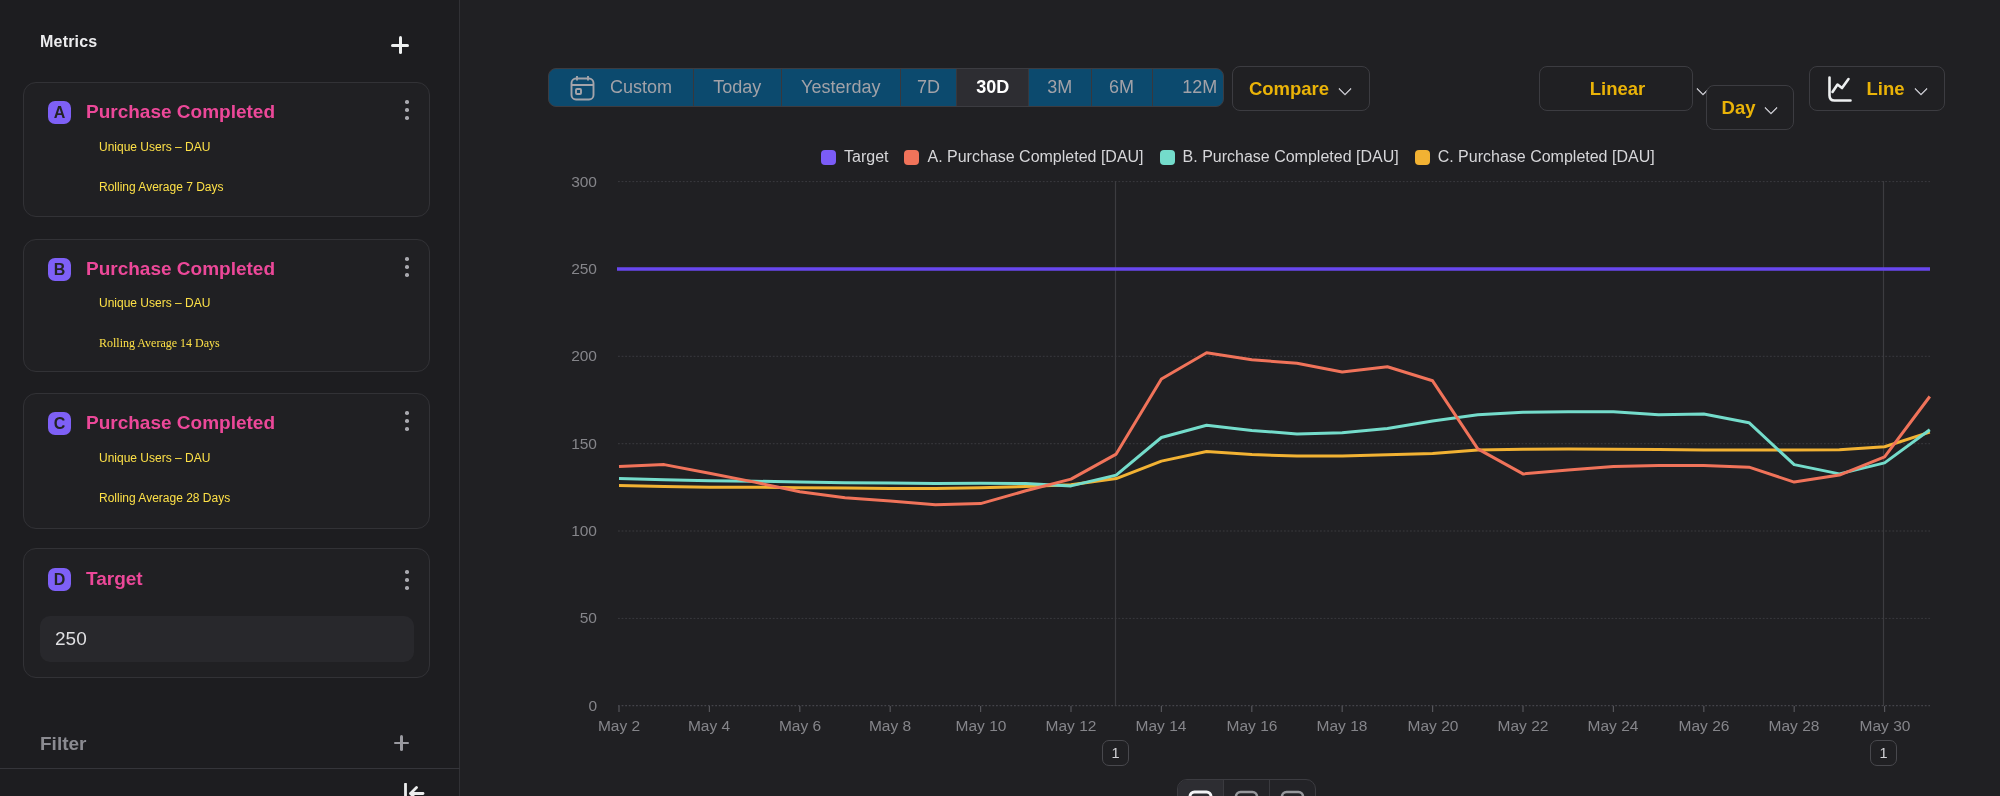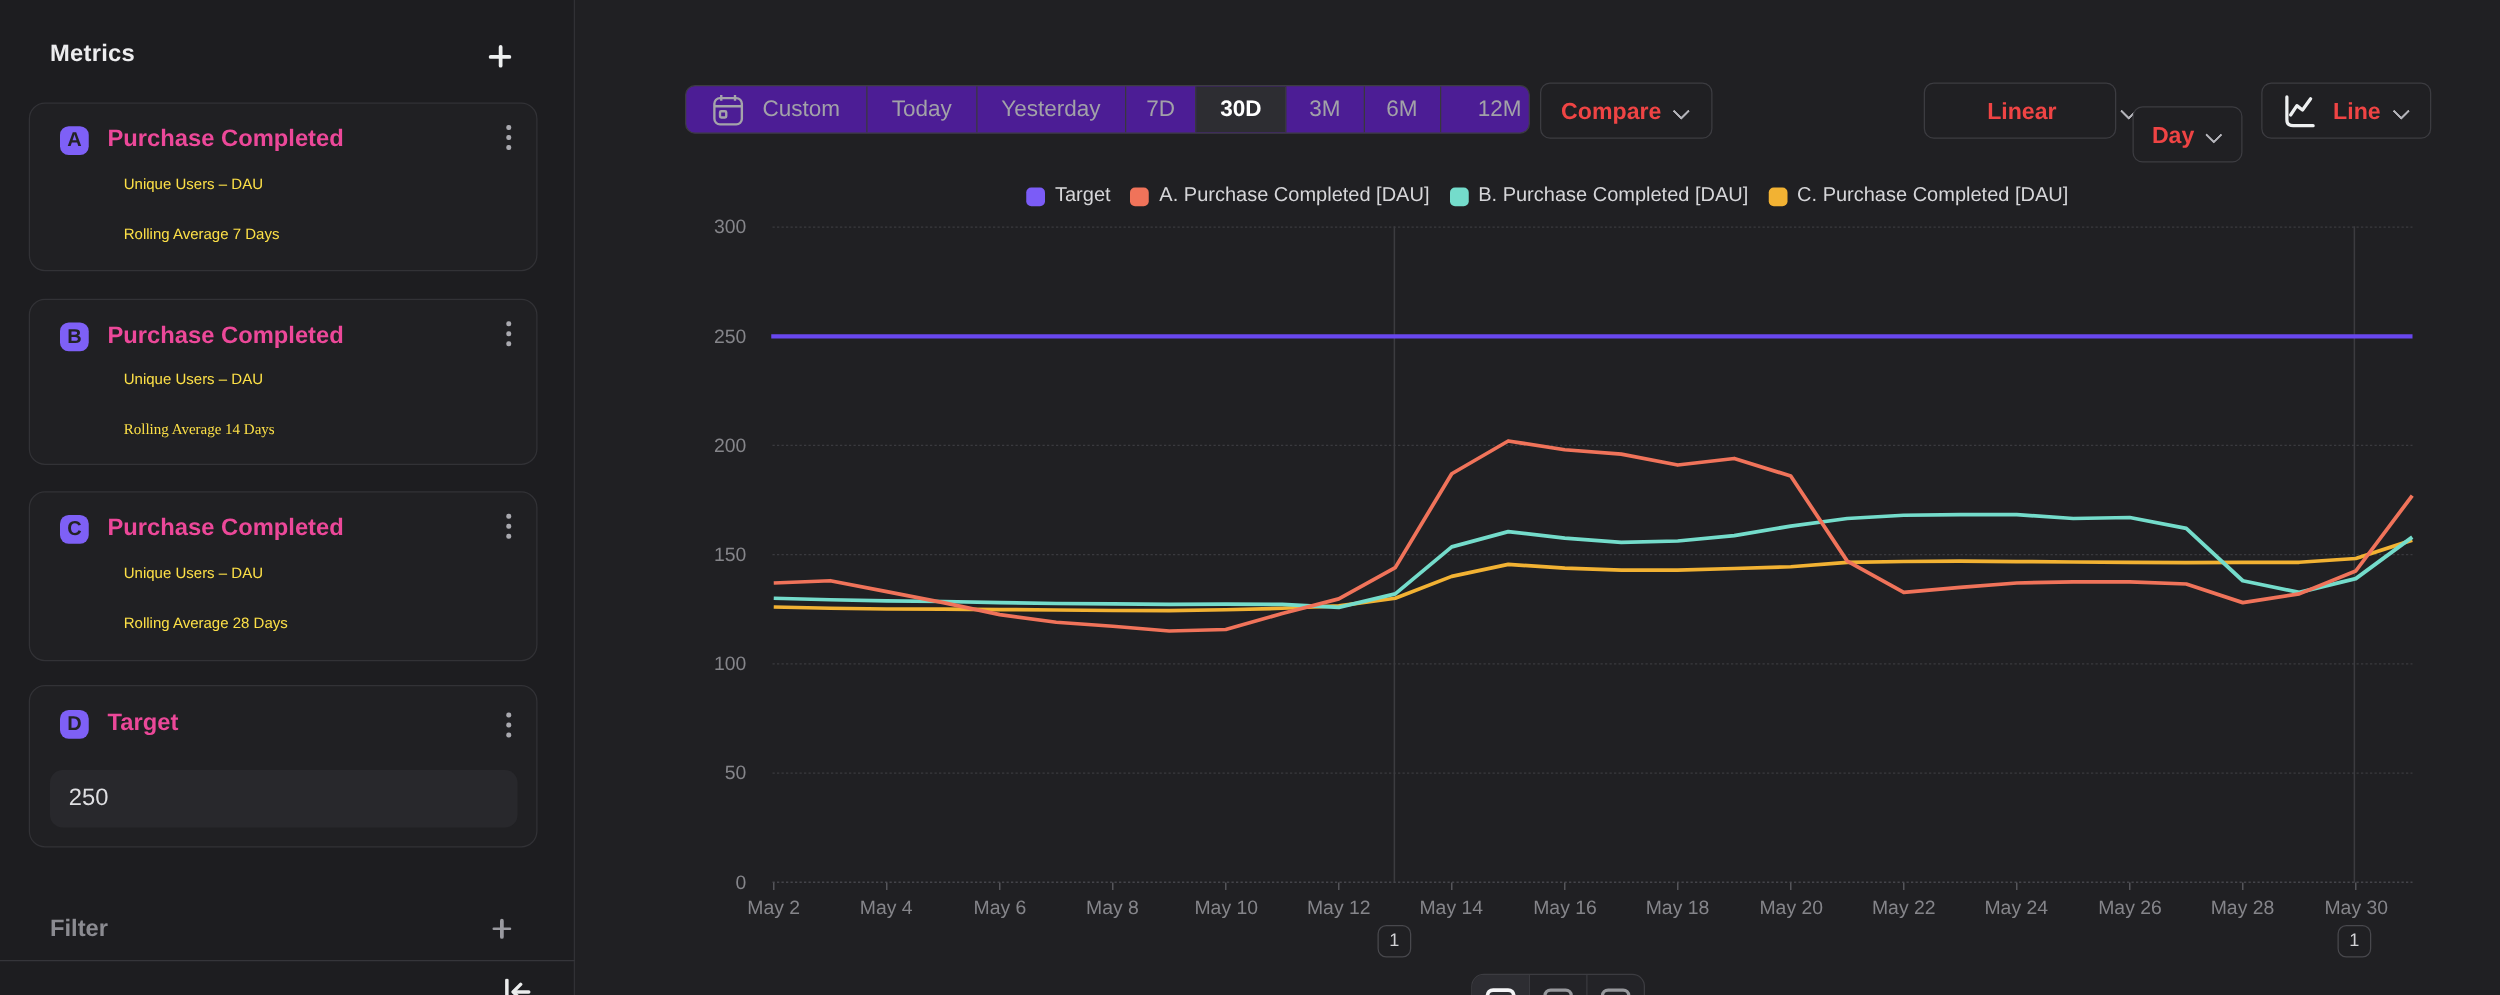--- a/index.html
+++ b/index.html
@@ -1,42 +1,42 @@
 <!DOCTYPE html>
 <html><head>
 <meta charset="utf-8">
 <style>
 * { margin:0; padding:0; box-sizing:border-box; }
 html,body { width:2000px; height:796px; overflow:hidden; background:#202023; font-family:"Liberation Sans", sans-serif; }
 #page { position:relative; width:2000px; height:796px; background:#202023; }
 #sidebar { position:absolute; left:0; top:0; width:460px; height:796px; background:#1d1d20; border-right:1px solid #313135; }
-.sb-head { position:absolute; left:40px; top:33px; font-size:19px; font-weight:700; color:#ececee; letter-spacing:.2px; }
+.sb-head { position:absolute; left:40px; top:33px; font-size:16px; font-weight:700; color:#ececee; letter-spacing:.2px; }
 .plus { position:absolute; width:18px; height:18px; }
 .plus:before, .plus:after { content:""; position:absolute; background:#eef0f0; border-radius:2px; }
 .plus:before { left:7.5px; top:0; width:3px; height:18px; }
 .plus:after { left:0; top:7.5px; width:18px; height:3px; }
 .plus.small { width:15.5px; height:15.5px; }
 .plus.small:before { background:#9a9aa0; left:6.5px; width:2.6px; height:15.5px; }
 .plus.small:after { background:#9a9aa0; top:6.5px; width:15.5px; height:2.6px; }
 .card { position:absolute; left:23px; width:407px; background:#202023; border:1px solid #323236; border-radius:13px; }
 .badge { position:absolute; left:24px; top:18px; width:23px; height:23px; border-radius:7px; background:#7e60f6; color:#232325; font-size:16px; font-weight:700; text-align:center; line-height:23px; }
 .ctitle { position:absolute; left:62px; top:17.5px; font-size:19px; font-weight:700; color:#ec4899; }
 .csub1 { position:absolute; left:75px; font-size:12px; color:#fde047; }
 .kebab { position:absolute; right:20px; top:17px; width:4px; height:22px; }
 .kebab i { position:absolute; left:0; width:3.5px; height:3.5px; border-radius:50%; background:#a9a9af; }
 .kebab i:nth-child(1){top:0;} .kebab i:nth-child(2){top:8px;} .kebab i:nth-child(3){top:16px;}
 .tinput { position:absolute; left:16px; top:67px; width:374px; height:46px; background:#28282c; border-radius:10px; font-size:19px; color:#dfdfe2; line-height:46px; padding-left:15px; }
 .filter-lbl { position:absolute; left:40px; top:733px; font-size:19px; font-weight:700; color:#8b8b91; }
 .sb-divider { position:absolute; left:0px; top:768px; width:460px; height:1px; background:#35353a; }
 .collapse { position:absolute; left:403px; top:783px; width:22px; height:16px; }
 
-.btn { position:absolute; top:66px; height:45px; border:1px solid #3c3c41; border-radius:8px; background:#202023; color:#ef4444; font-size:18.5px; font-weight:700; display:flex; align-items:center; justify-content:center; }
+.btn { position:absolute; top:66px; height:45px; border:1px solid #3c3c41; border-radius:8px; background:#202023; color:#eab308; font-size:18.5px; font-weight:700; display:flex; align-items:center; justify-content:center; }
 .chev { display:inline-block; width:12px; height:11px; margin-left:11px; position:relative; }
 .chev:before { content:""; position:absolute; left:0; top:1px; width:8px; height:8px; border-right:2.3px solid #b4b4ba; border-bottom:2.3px solid #b4b4ba; border-radius:1px; transform:rotate(45deg); }
-#seg { position:absolute; left:548px; top:68px; width:676px; height:38.5px; background:#4c1d95; border:1px solid #3c3c41; border-radius:8px; display:flex; overflow:hidden; }
+#seg { position:absolute; left:548px; top:68px; width:676px; height:38.5px; background:#0c4a6e; border:1px solid #3c3c41; border-radius:8px; display:flex; overflow:hidden; }
 .seg-item { height:100%; display:flex; align-items:center; justify-content:center; color:#a2a2a8; font-size:18px; border-right:1px solid #38383d; }
 .seg-item.sel { background:#2d2d32; color:#ffffff; font-weight:700; border-right:1px solid #38383d; }
 
 #legend { position:absolute; left:821px; top:148px; display:flex; gap:16px; align-items:center; }
 .leg { display:flex; align-items:center; font-size:16px; color:#d6d6d9; }
 .leg .sq { width:15px; height:15px; border-radius:4px; margin-right:8px; }
 
 .ann { position:absolute; top:740px; width:27px; height:26px; border:1px solid #48484d; border-radius:7px; background:#202023; color:#d2d2d6; font-size:14.5px; text-align:center; line-height:24px; }
 
 #bottomseg { position:absolute; left:1177px; top:779px; width:139px; height:40px; background:#232327; border:1px solid #3c3c41; border-radius:10px; display:flex; }

